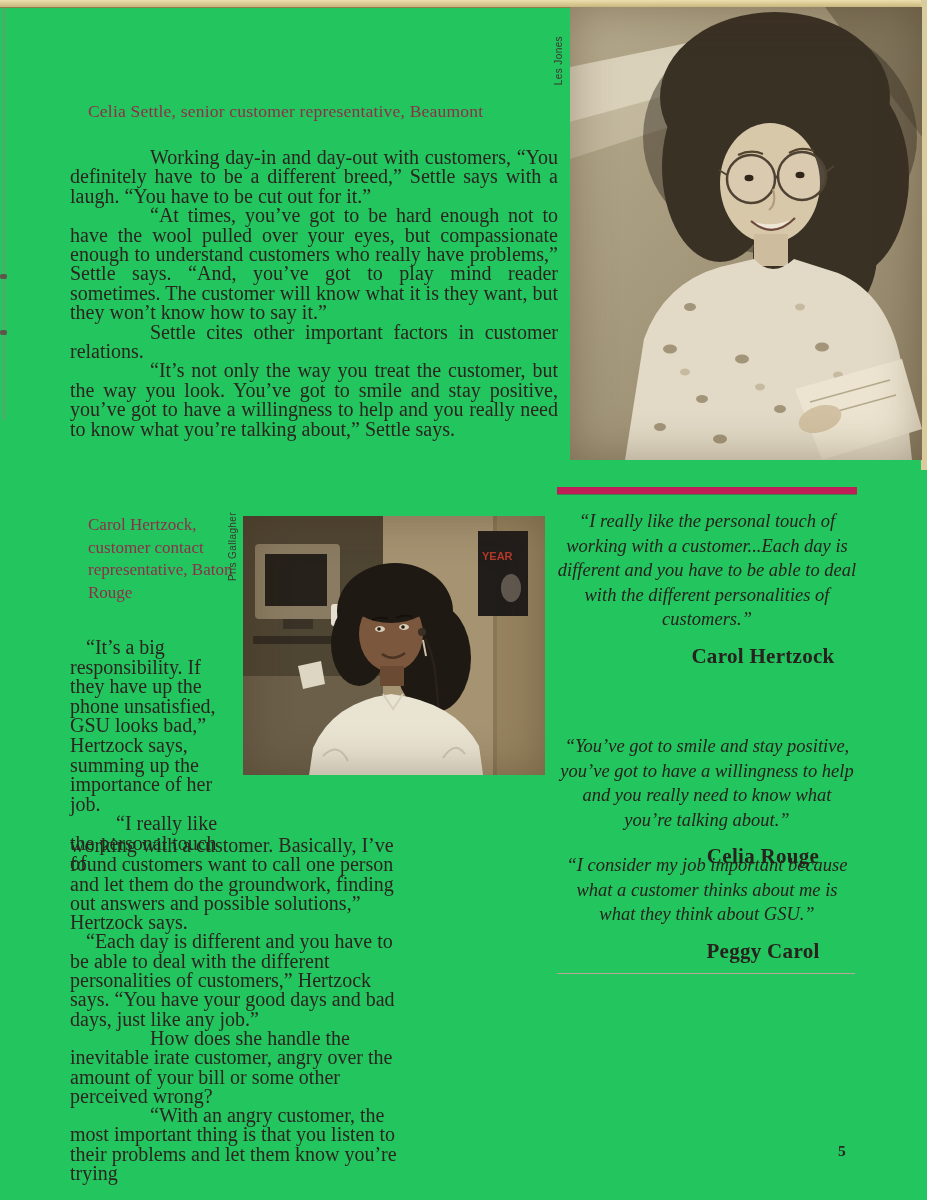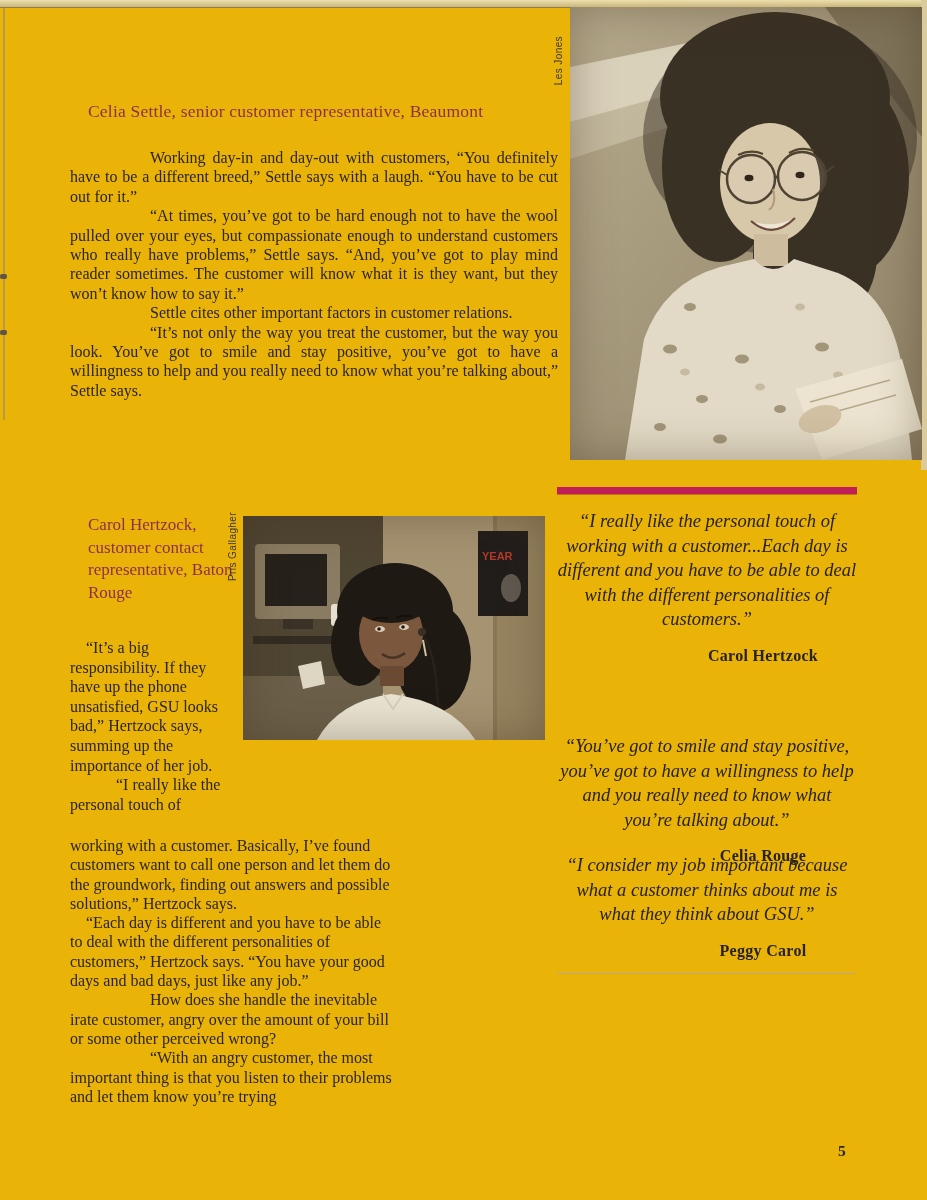--- a/index.html
+++ b/index.html
@@ -1,70 +1,70 @@
 <!DOCTYPE html>
 <html><head>
 <meta charset="utf-8">
 <style>
   html,body{margin:0;padding:0;background:#e8e4da;}
   .page{
     position:relative;width:927px;height:1200px;margin:0 auto;
-    background:#eab308;
+    background:#22c55e;
     font-family:"Liberation Serif", serif;
     color:#2b2520;overflow:hidden;
   }
   
   .scan-top{position:absolute;left:0;top:0;width:927px;height:7px;
     background:linear-gradient(#ecdfae,#c9b77c);border-bottom:1px solid #8f7c4b;}
   .scan-left{position:absolute;left:3px;top:8px;width:2px;height:412px;
     background:#8f877a;opacity:.55;}
   .scan-right{position:absolute;right:0;top:0;width:6px;height:470px;background:#d9cb9b;}
   .tick{position:absolute;left:0;width:7px;height:5px;background:#5d5548;border-radius:2px;}
   .tick1{top:274px;} .tick2{top:330px;}
 
   
   .headline{position:absolute;margin:0;font-weight:normal;color:#8e2f4a;
     font-family:"Liberation Serif", serif;}
   .hl1{left:88px;top:100px;width:470px;font-size:17.5px;line-height:22px;letter-spacing:.2px;}
   .hl2{left:88px;top:514px;width:160px;font-size:17px;line-height:22.5px;}
 
   
-  .bodycol{position:absolute;font-size:16px;line-height:19.4px;}
+  .bodycol{position:absolute;font-size:20px;line-height:19.4px;}
   .bodycol p{margin:0;}
   .art1{left:70px;top:148px;width:488px;text-align:justify;}
   .narrowcol{left:70px;top:638px;width:165px;line-height:19.6px;}
   .wideleftcol{left:70px;top:836px;width:327px;line-height:19.3px;}
   .midcol{left:400px;top:836px;width:152px;line-height:19.6px;}
   .ind-lg{text-indent:80px;}
   .ind-md{text-indent:46px;}
   .ind-sm{text-indent:16px;}
   .no-ind{text-indent:0;}
 
   
   .photo{position:absolute;overflow:hidden;}
   .photo::after{content:"";position:absolute;inset:0;
     box-shadow:inset 0 0 46px rgba(62,46,20,.38);pointer-events:none;}
   .photo1{left:570px;top:7px;width:352px;height:453px;}
-  .photo2{left:243px;top:516px;width:302px;height:224px;}
+  .photo2{left:243px;top:516px;width:302px;height:259px;}
   .photo svg{display:block;}
 
   .credit{position:absolute;font-family:"Liberation Sans", sans-serif;
     font-size:10px;color:#3c372f;letter-spacing:.4px;
     writing-mode:vertical-rl;transform:rotate(180deg);white-space:nowrap;}
   .credit1{left:553px;top:36px;}
   .credit2{left:227px;top:512px;}
 
   
   .sidebar{position:absolute;left:557px;top:487px;width:300px;}
   .accent-bar{position:absolute;left:0;top:0;width:300px;height:7px;background:#bf1f56;
     box-shadow:0 1px 0 rgba(120,20,60,.4);}
   .quote{position:absolute;left:0;width:300px;margin:0;
     font-style:italic;font-size:18.5px;line-height:24.5px;text-align:center;color:#27221d;}
   .q0{top:22px;} .q1{top:212px;margin-top:35px;} .q2{top:366px;}
-  .attrib{margin-top:12px;font-style:normal;font-weight:bold;font-size:16px;
+  .attrib{margin-top:12px;font-style:normal;font-weight:bold;font-size:21px;
     text-align:center;padding-left:112px;letter-spacing:.3px;}
   .endrule{position:absolute;left:0;top:486px;width:298px;height:1px;background:#bba49a;}
 
   .pageno{position:absolute;left:838px;top:1142px;font-size:15.5px;font-weight:bold;color:#2b2520;}
 </style>
 </head>
 <body>
 
 <div class="page">
 

